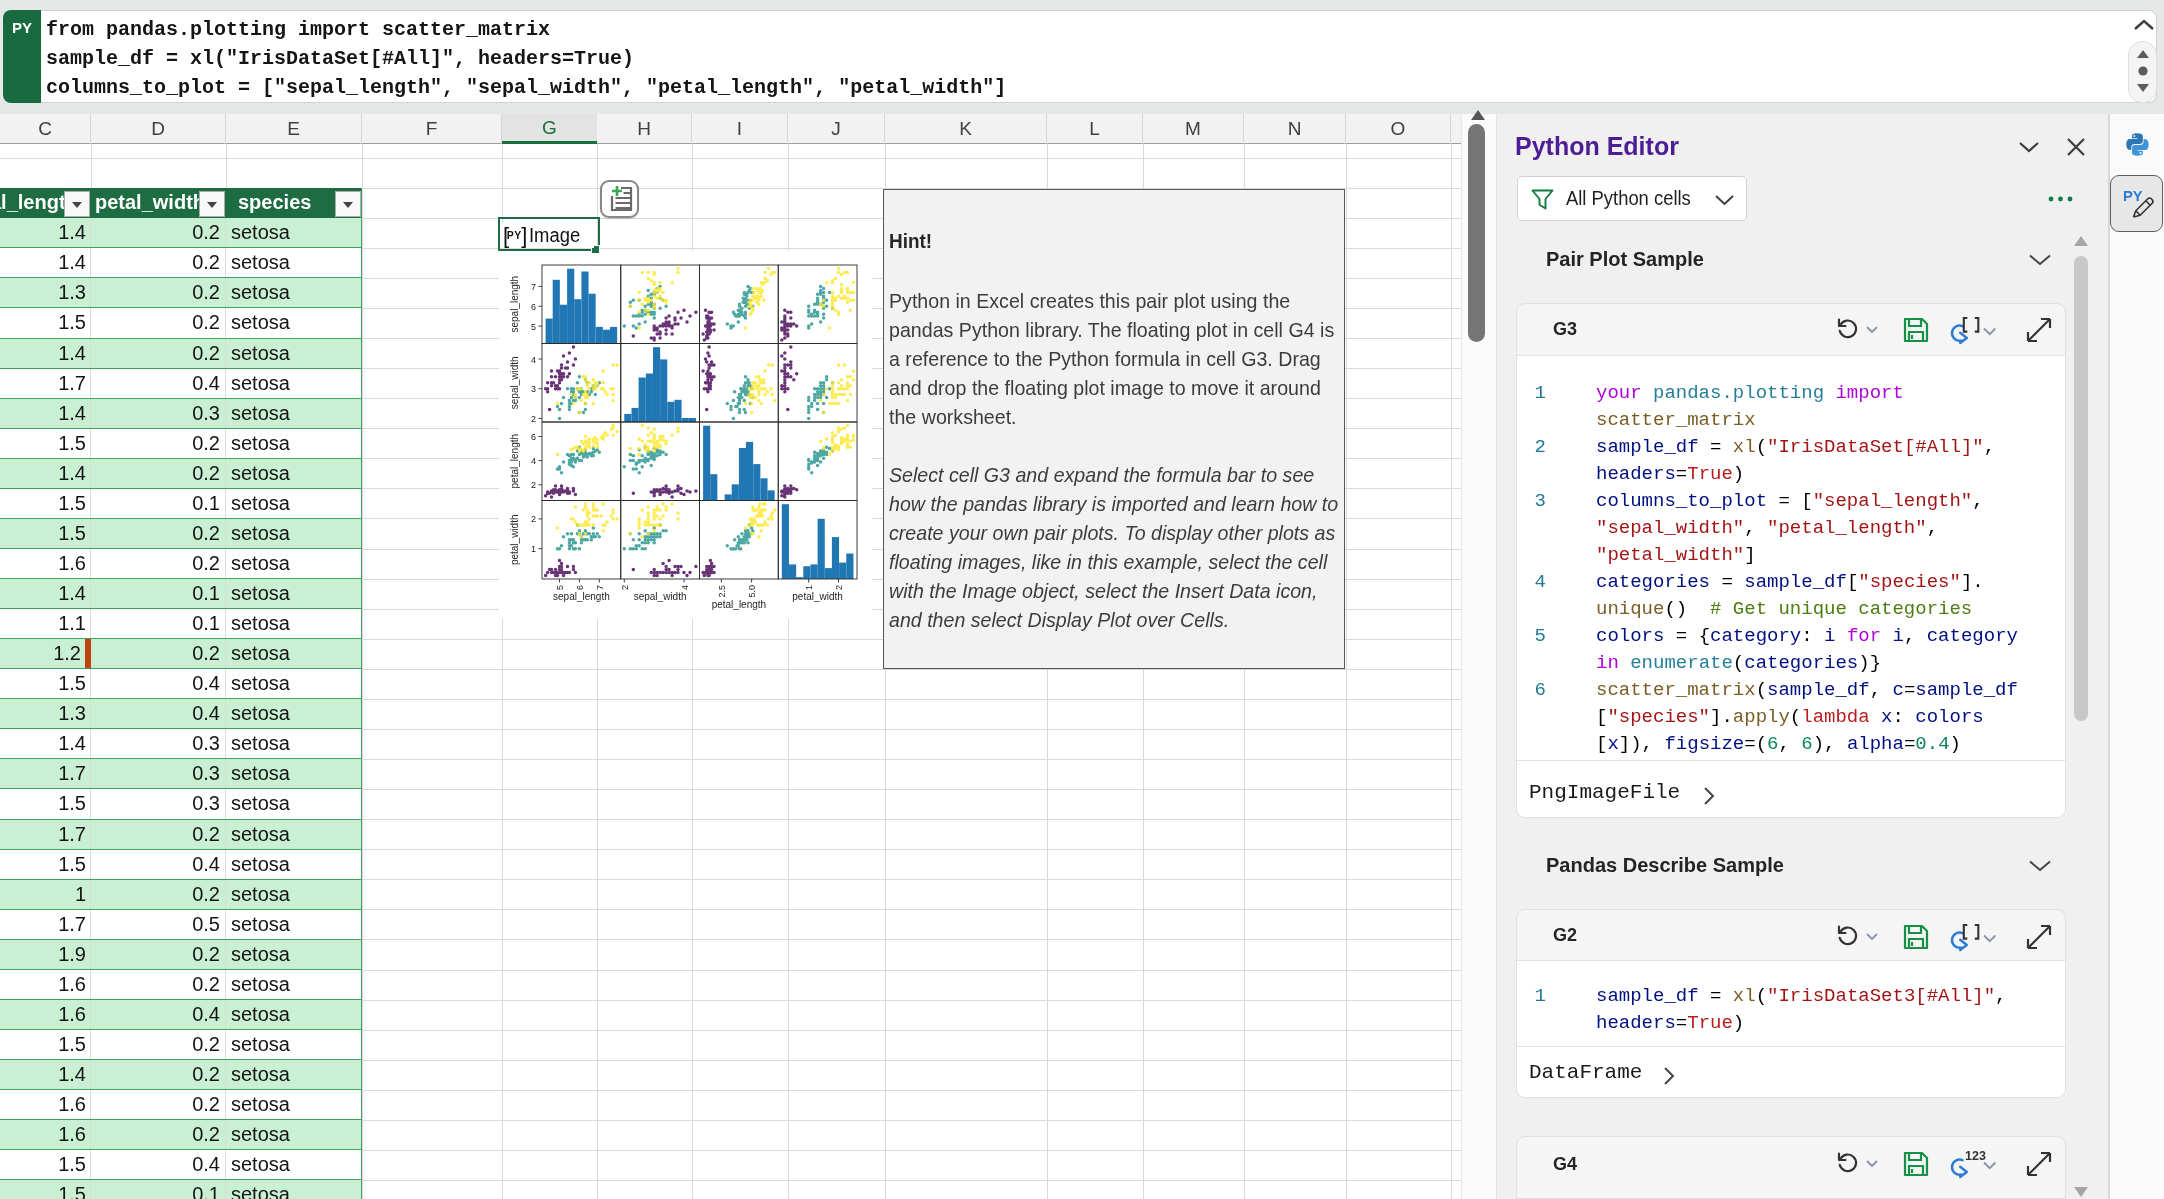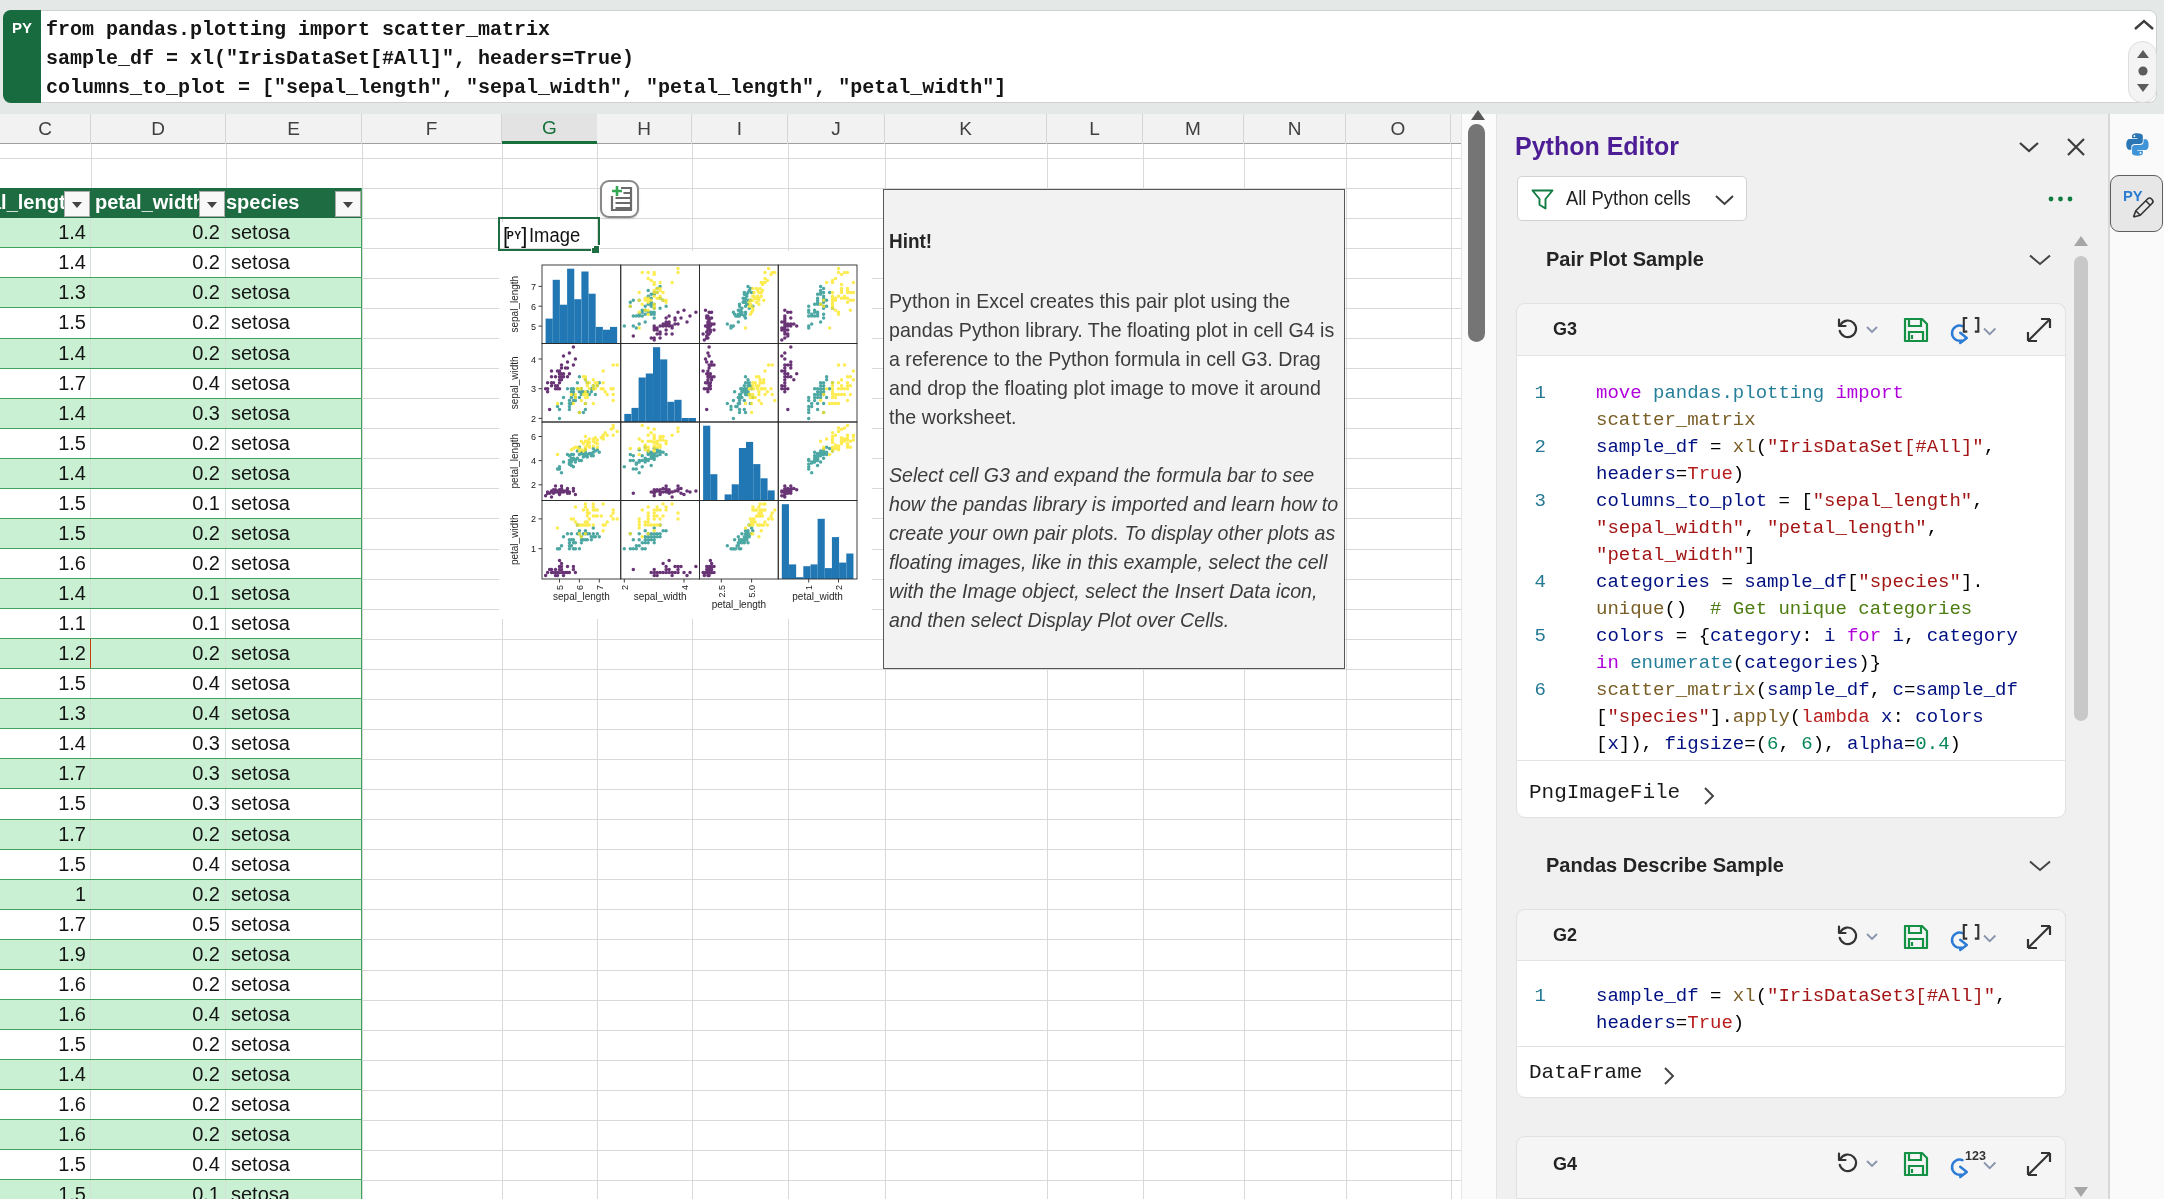--- a/index.html
+++ b/index.html
@@ -94,21 +94,21 @@
       <line x1="0" y1="976.3" x2="1462" y2="976.3" stroke="#d9d9d9" stroke-width="1"></line>
       <line x1="0" y1="1006.4" x2="1462" y2="1006.4" stroke="#d9d9d9" stroke-width="1"></line>
       <line x1="0" y1="1036.5" x2="1462" y2="1036.5" stroke="#d9d9d9" stroke-width="1"></line>
     </svg>
     <div class="abs" style="left:0;top:188.2px;width:362px;">
       <div style="display:flex;height:30.07px;background:#1e6c41;color:#fff;font-weight:bold;font-size:20px;line-height:29px;">
         <div style="width:91px;overflow:hidden;position:relative;">
           <span style="position:absolute;left:-40px;white-space:nowrap;">petal_length</span>
         </div>
         <div style="width:135px;padding-left:4px;">petal_width</div>
-        <div style="width:136px;padding-left:0;">species</div>
+        <div style="width:136px;padding-left:12px;">species</div>
       </div>
       <div style="display:flex;height:30.07px;background:#c9f0d2;border-bottom:1px solid #3fa35d;font-size:20px;line-height:29px;color:#141414;">
         <div style="width:91px;text-align:right;padding-right:4px;border-right:1px solid #d4dfd6;">1.4</div>
         <div style="width:135px;text-align:right;padding-right:5px;border-right:1px solid #d4dfd6;">0.2</div>
         <div style="width:136px;padding-left:5px;">setosa</div>
       </div>
       <div style="display:flex;height:30.07px;background:#ffffff;border-bottom:1px solid #3fa35d;font-size:20px;line-height:29px;color:#141414;">
         <div style="width:91px;text-align:right;padding-right:4px;border-right:1px solid #d4dfd6;">1.4</div>
         <div style="width:135px;text-align:right;padding-right:5px;border-right:1px solid #d4dfd6;">0.2</div>
         <div style="width:136px;padding-left:5px;">setosa</div>
@@ -167,21 +167,21 @@
         <div style="width:91px;text-align:right;padding-right:4px;border-right:1px solid #d4dfd6;">1.4</div>
         <div style="width:135px;text-align:right;padding-right:5px;border-right:1px solid #d4dfd6;">0.1</div>
         <div style="width:136px;padding-left:5px;">setosa</div>
       </div>
       <div style="display:flex;height:30.07px;background:#ffffff;border-bottom:1px solid #3fa35d;font-size:20px;line-height:29px;color:#141414;">
         <div style="width:91px;text-align:right;padding-right:4px;border-right:1px solid #d4dfd6;">1.1</div>
         <div style="width:135px;text-align:right;padding-right:5px;border-right:1px solid #d4dfd6;">0.1</div>
         <div style="width:136px;padding-left:5px;">setosa</div>
       </div>
       <div style="display:flex;height:30.07px;background:#c9f0d2;border-bottom:1px solid #3fa35d;font-size:20px;line-height:29px;color:#141414;">
-        <div style="width:91px;text-align:right;padding-right:4px;border-right:1px solid #c2410c;">1.2</div>
+        <div style="width:91px;text-align:right;padding-right:4px;border-right:6px solid #c2410c;">1.2</div>
         <div style="width:135px;text-align:right;padding-right:5px;border-right:1px solid #d4dfd6;">0.2</div>
         <div style="width:136px;padding-left:5px;">setosa</div>
       </div>
       <div style="display:flex;height:30.07px;background:#ffffff;border-bottom:1px solid #3fa35d;font-size:20px;line-height:29px;color:#141414;">
         <div style="width:91px;text-align:right;padding-right:4px;border-right:1px solid #d4dfd6;">1.5</div>
         <div style="width:135px;text-align:right;padding-right:5px;border-right:1px solid #d4dfd6;">0.4</div>
         <div style="width:136px;padding-left:5px;">setosa</div>
       </div>
       <div style="display:flex;height:30.07px;background:#c9f0d2;border-bottom:1px solid #3fa35d;font-size:20px;line-height:29px;color:#141414;">
         <div style="width:91px;text-align:right;padding-right:4px;border-right:1px solid #d4dfd6;">1.3</div>
@@ -503,21 +503,21 @@
       <path d="M132.5 14.2 A 7.6 7.6 0 1 0 131.5 28.6" fill="none" stroke="#2c7cd6" stroke-width="2.5" stroke-linecap="round"></path>
       <path d="M130.2 20.8 L136.8 25.9 L130.2 31.0" fill="none" stroke="#2c7cd6" stroke-width="2.5" stroke-linejoin="round" stroke-linecap="round"></path>
       <path d="M137.3 6 H133.8 V19.6 H137.3 M144.8 6 H148.3 V19.6 H144.8" fill="none" stroke="#333" stroke-width="2.1"></path>
       <path d="M154 16.5 L159.7 22.2 L165.4 16.5" stroke="#8894ab" stroke-width="1.8" fill="none"></path>
       <g transform="translate(196,5)">
         <path d="M2 24 L24 2" stroke="#333" stroke-width="2.2"></path>
         <path d="M24 2 H15 M24 2 V11 M2 24 H11 M2 24 V15" stroke="#333" stroke-width="2.2" fill="none"></path>
       </g>
     </svg>
 <div class="abs mono" style="left:1528px;top:380px;font-size:19px;line-height:27px;font-weight:500;color:#000;">
-      <div style="white-space:pre;"><span style="display:inline-block;width:18px;text-align:right;color:#237893;">1</span><span style="display:inline-block;width:50px;"></span><span class="k">move</span> <span class="ns">pandas.plotting</span> <span class="k">import</span></div>
+      <div style="white-space:pre;"><span style="display:inline-block;width:18px;text-align:right;color:#237893;">1</span><span style="display:inline-block;width:50px;"></span><span class="k">your</span> <span class="ns">pandas.plotting</span> <span class="k">import</span></div>
       <div style="white-space:pre;"><span style="display:inline-block;width:18px;text-align:right;color:#237893;"></span><span style="display:inline-block;width:50px;"></span><span class="fn">scatter_matrix</span></div>
       <div style="white-space:pre;"><span style="display:inline-block;width:18px;text-align:right;color:#237893;">2</span><span style="display:inline-block;width:50px;"></span><span class="v">sample_df</span> = <span class="fn">xl</span>(<span class="s">"IrisDataSet[#All]"</span>,</div>
       <div style="white-space:pre;"><span style="display:inline-block;width:18px;text-align:right;color:#237893;"></span><span style="display:inline-block;width:50px;"></span><span class="v">headers</span>=<span class="b">True</span>)</div>
       <div style="white-space:pre;"><span style="display:inline-block;width:18px;text-align:right;color:#237893;">3</span><span style="display:inline-block;width:50px;"></span><span class="v">columns_to_plot</span> = [<span class="s">"sepal_length"</span>,</div>
       <div style="white-space:pre;"><span style="display:inline-block;width:18px;text-align:right;color:#237893;"></span><span style="display:inline-block;width:50px;"></span><span class="s">"sepal_width"</span>, <span class="s">"petal_length"</span>,</div>
       <div style="white-space:pre;"><span style="display:inline-block;width:18px;text-align:right;color:#237893;"></span><span style="display:inline-block;width:50px;"></span><span class="s">"petal_width"</span>]</div>
       <div style="white-space:pre;"><span style="display:inline-block;width:18px;text-align:right;color:#237893;">4</span><span style="display:inline-block;width:50px;"></span><span class="v">categories</span> = <span class="v">sample_df</span>[<span class="s">"species"</span>].</div>
       <div style="white-space:pre;"><span style="display:inline-block;width:18px;text-align:right;color:#237893;"></span><span style="display:inline-block;width:50px;"></span><span class="fn">unique</span>()  <span class="cm"># Get unique categories</span></div>
       <div style="white-space:pre;"><span style="display:inline-block;width:18px;text-align:right;color:#237893;">5</span><span style="display:inline-block;width:50px;"></span><span class="v">colors</span> = {<span class="v">category</span>: <span class="v">i</span> <span class="k">for</span> <span class="v">i</span>, <span class="v">category</span></div>
       <div style="white-space:pre;"><span style="display:inline-block;width:18px;text-align:right;color:#237893;"></span><span style="display:inline-block;width:50px;"></span><span class="k">in</span> <span class="ns">enumerate</span>(<span class="v">categories</span>)}</div>

